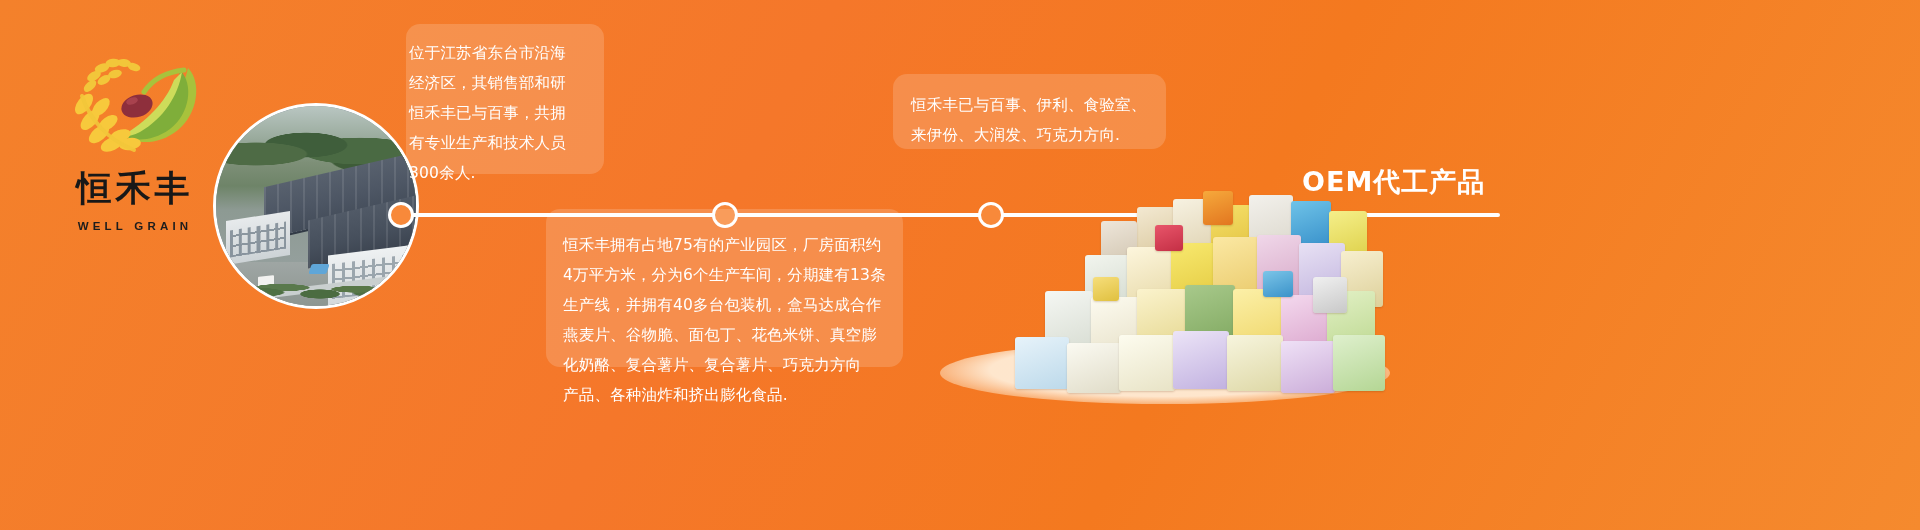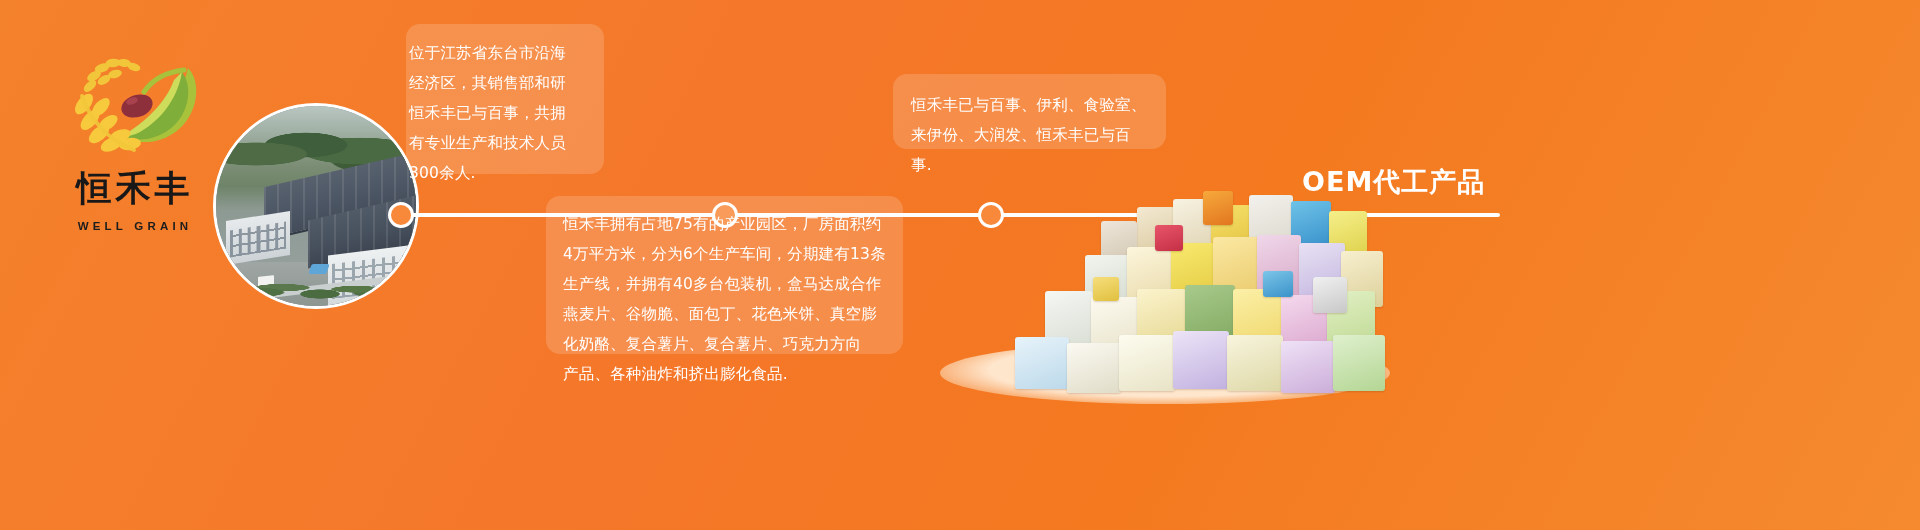--- a/index.html
+++ b/index.html
@@ -84,21 +84,21 @@
   .bubble{
     position:absolute;box-sizing:border-box;
     background:rgba(255,255,255,0.17);
     border-radius:14px;
     color:#ffffff;
     font-family:"DejaVu Sans","Liberation Sans",sans-serif;
     font-size:15.5px;line-height:30px;letter-spacing:.2px;
   }
   #bubble-location{left:406px;top:24px;width:198px;height:150px;padding:14px 16px 0 3px;}
   #bubble-partners{left:869px;top:74px;width:273px;height:75px;padding:16px 16px 0 18px;margin-left:24px;}
-  #bubble-facility{left:546px;top:196px;width:357px;height:158px;padding:13px 14px 0 17px;}
+  #bubble-facility{left:546px;top:209px;width:357px;height:158px;padding:21px 14px 0 17px;}
   #bubble-facility .line{white-space:nowrap;}
   
   #oem-label{
     position:absolute;left:1302px;top:164px;
     font-family:"DejaVu Sans","Liberation Sans",sans-serif;
     font-size:27px;font-weight:700;color:#ffffff;letter-spacing:1px;white-space:nowrap;
   }
   
   #product-photo{position:absolute;left:905px;top:185px;width:520px;height:215px;}
   #product-photo .plate{
@@ -179,21 +179,21 @@
   <div class="bubble" id="bubble-location">
     <div>位于江苏省东台市沿海</div>
     <div>经济区，其销售部和研</div>
     <div>恒禾丰已与百事，共拥</div>
     <div>有专业生产和技术人员</div>
     <div>300余人.</div>
   </div>
 
   <div class="bubble" id="bubble-partners">
     <div>恒禾丰已与百事、伊利、食验室、</div>
-    <div>来伊份、大润发、恒禾丰已与百事.</div>
+    <div>来伊份、大润发、巧克力方向.</div>
   </div>
 
   <div class="bubble" id="bubble-facility">
     <div class="line">恒禾丰拥有占地75有的产业园区，厂房面积约</div>
     <div class="line">4万平方米，分为6个生产车间，分期建有13条</div>
     <div class="line">生产线，并拥有40多台包装机，盒马达成合作</div>
     <div class="line">燕麦片、谷物脆、面包丁、花色米饼、真空膨</div>
     <div class="line">化奶酪、复合薯片、复合薯片、巧克力方向</div>
     <div class="line">产品、各种油炸和挤出膨化食品.</div>
   </div>

